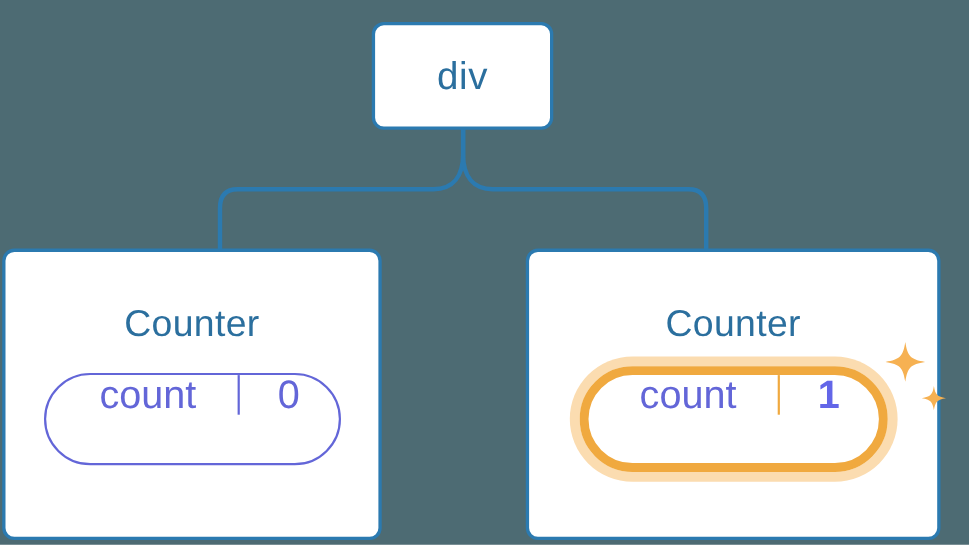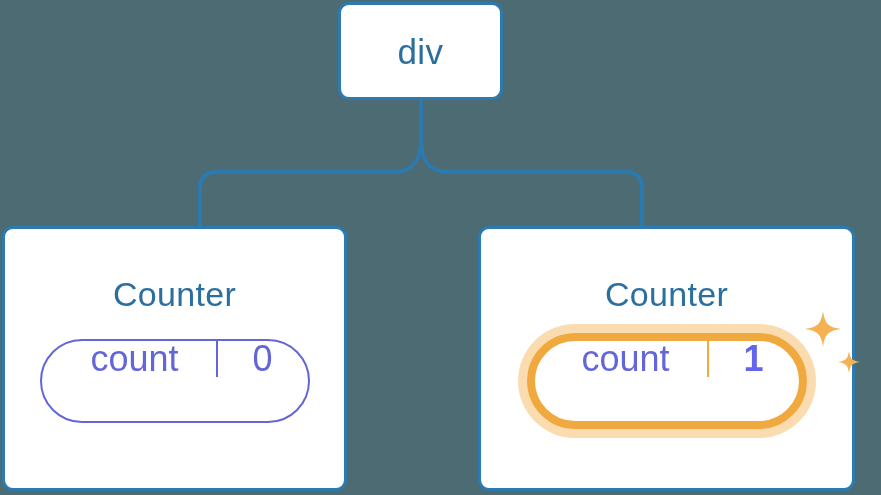--- a/index.html
+++ b/index.html
@@ -33,21 +33,21 @@
   .node {
     position: absolute;
     background: #ffffff;
     border: 3px solid #2b7ab0;
     border-radius: 11px;
     box-sizing: border-box;
   }
 
   #node-div {
     left: 338px;
-    top: 2px;
+    top: 20px;
     width: 165px;
     height: 98px;
     display: flex;
     align-items: center;
     justify-content: center;
   }
   .node-tag {
     color: #2b6f9e;
     font-size: 35px;
     font-weight: 400;

